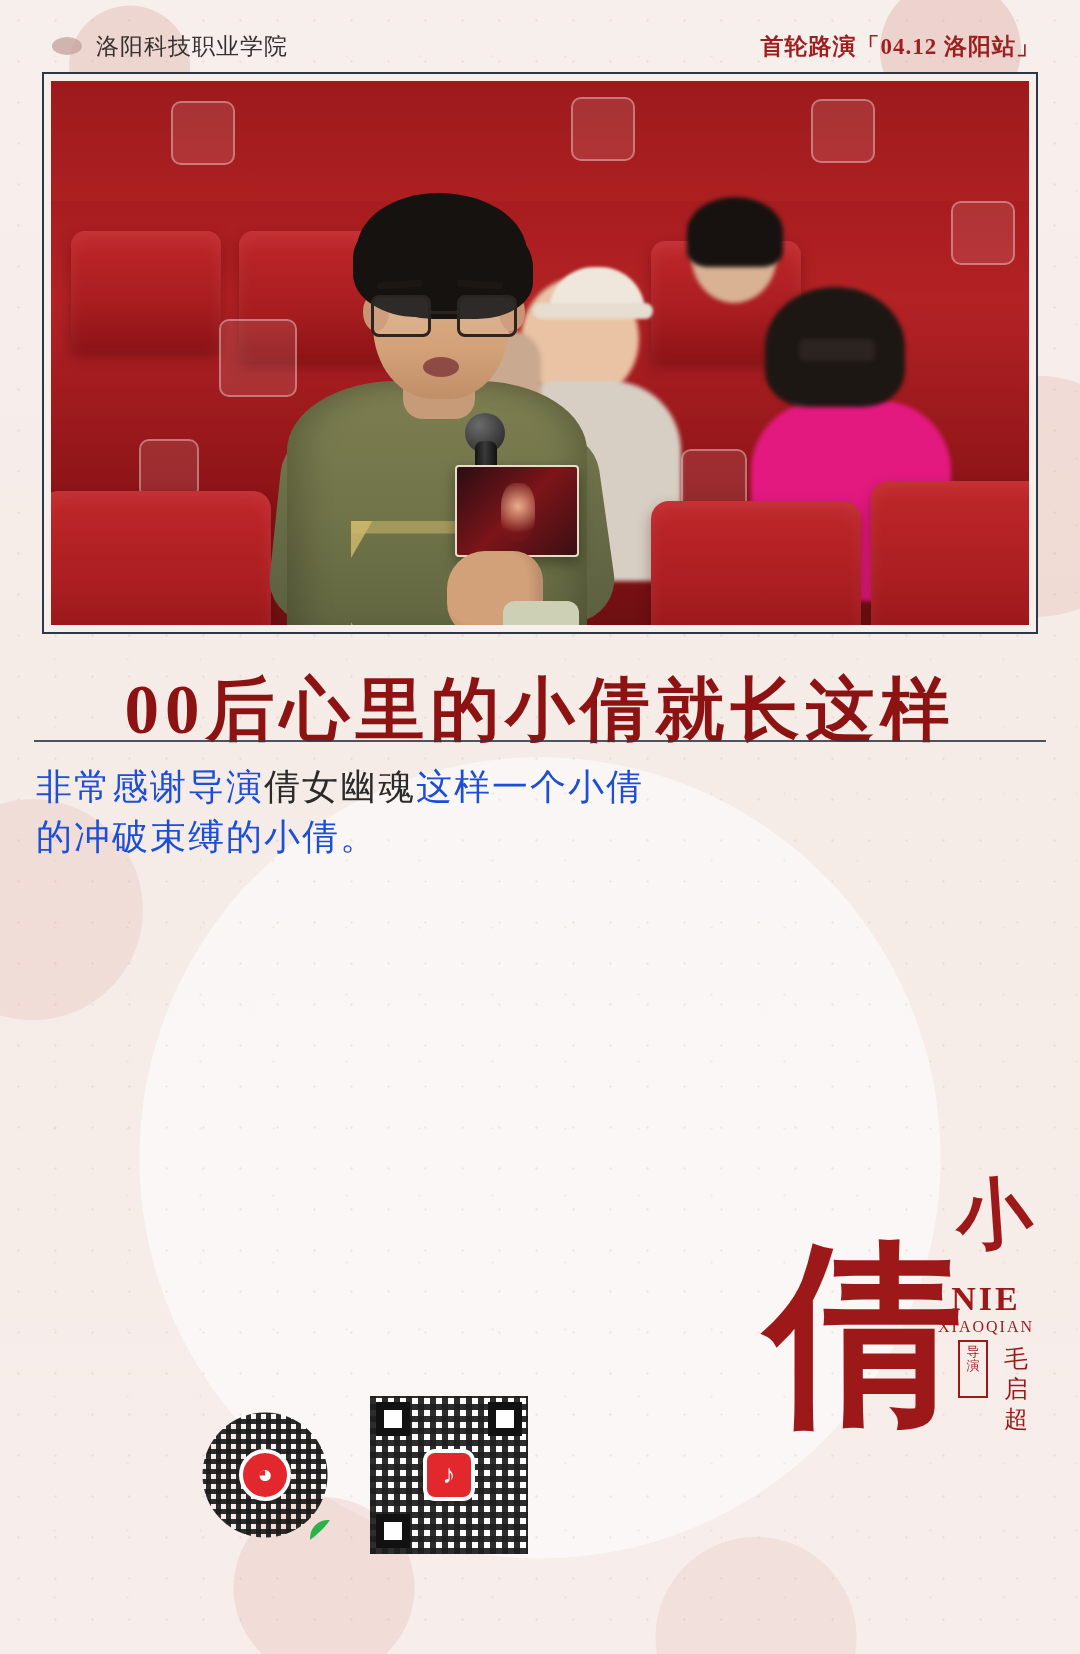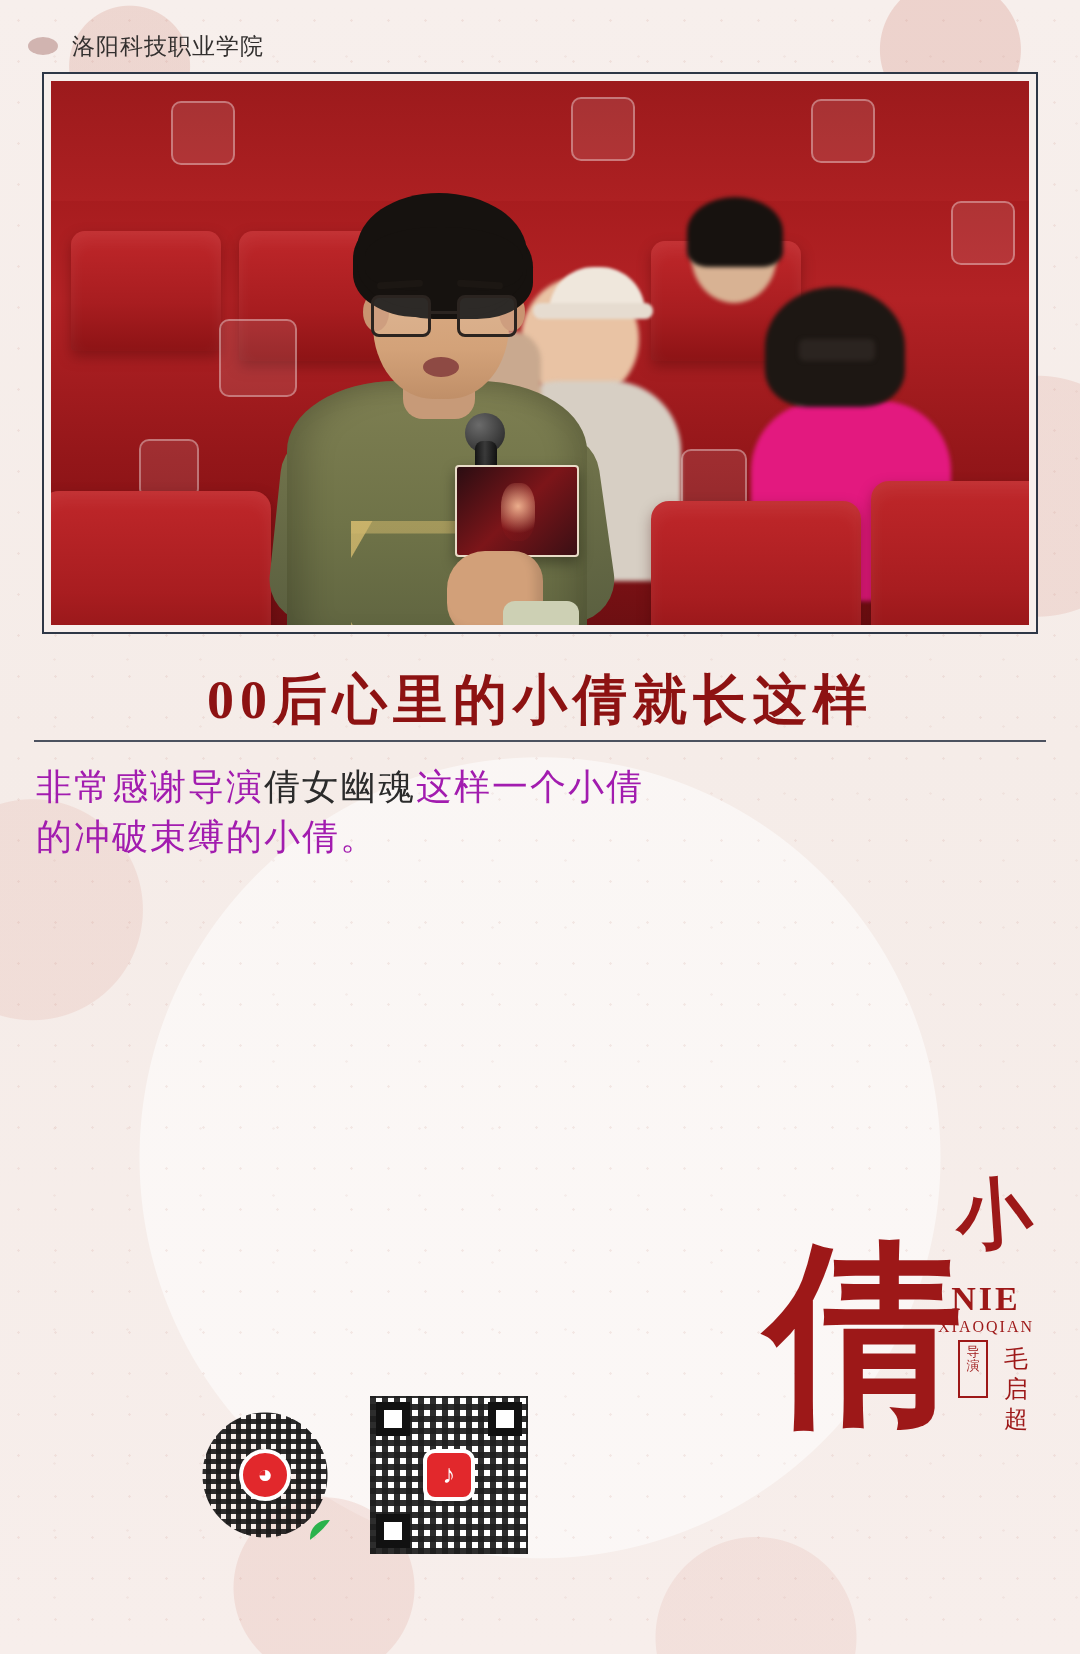--- a/index.html
+++ b/index.html
@@ -31,21 +31,21 @@
       radial-gradient(rgba(190,130,120,0.10) 1px, transparent 1.6px);
     background-size: 37px 41px, 73px 67px;
     background-position: 0 0, 18px 23px;
     opacity: .9;
   }
 
   .page { position: relative; width: 1080px; height: 1654px; }
 
   
   .header {
-    position: absolute; top: 26px; left: 28px; right: 40px;
+    position: absolute; top: 26px; left: 52px; right: 40px;
     height: 40px;
     display: flex; align-items: center; justify-content: space-between;
   }
   .header-left { display: flex; align-items: center; gap: 14px; }
   .logo-dot {
     width: 30px; height: 18px; border-radius: 50%;
     background: #c4a09c;
     opacity: .75;
   }
   .school-name {
@@ -212,37 +212,37 @@
   }
   .cap:after {
     content: ""; position: absolute; left: -16px; top: 36px; width: 120px; height: 16px;
     background: #e6dcd0; border-radius: 10px;
   }
 
   
   .headline {
     position: absolute; top: 664px; left: 0; right: 0;
     text-align: center;
-    font-size: 54px; font-weight: 700;
+    font-size: 69px; font-weight: 700;
     color: #8d1212;
     letter-spacing: 6px;
     font-family: "Liberation Serif", "DejaVu Serif", serif;
   }
   .rule {
     position: absolute; top: 740px; left: 34px; right: 34px;
     height: 2px; background: #2e3746; opacity: .85;
   }
 
   
   .body-copy {
     position: absolute; top: 762px; left: 36px; right: 36px;
     font-size: 36px; line-height: 50px; color: #2b2b2b;
     letter-spacing: 2px;
   }
-  .body-copy .hl { color: #a21caf; }
+  .body-copy .hl { color: #1d4ed8; }
 
   
   .dates { position: absolute; left: 38px; bottom: 112px; width: 140px; }
   .date-big {
     font-size: 44px; color: #9d1818; letter-spacing: 1px; line-height: 50px;
   }
   .date-sub {
     font-size: 24px; color: #2b2b2b; letter-spacing: 4px; margin: 2px 0 18px 0;
   }
   .date-sub.last { margin-bottom: 0; }
@@ -328,20 +328,21 @@
 
 <div class="page">
   <div class="paper"></div>
   <div class="speckle"></div>
 
   <div class="header">
     <div class="header-left">
       <div class="logo-dot"></div>
       <div class="school-name">洛阳科技职业学院</div>
     </div>
+    <div class="header-right">首轮路演「04.12 洛阳站」</div>
   </div>
 
   <div class="photo-frame">
     <div class="photo">
       <div class="ph-bg"></div>
       <div class="ph-topwall"></div>
 
       <div class="ph-logo" style="left:120px;top:20px;"></div>
       <div class="ph-text-mark" style="left:92px;top:96px;"></div>
       <div class="ph-logo" style="left:520px;top:16px;"></div>

